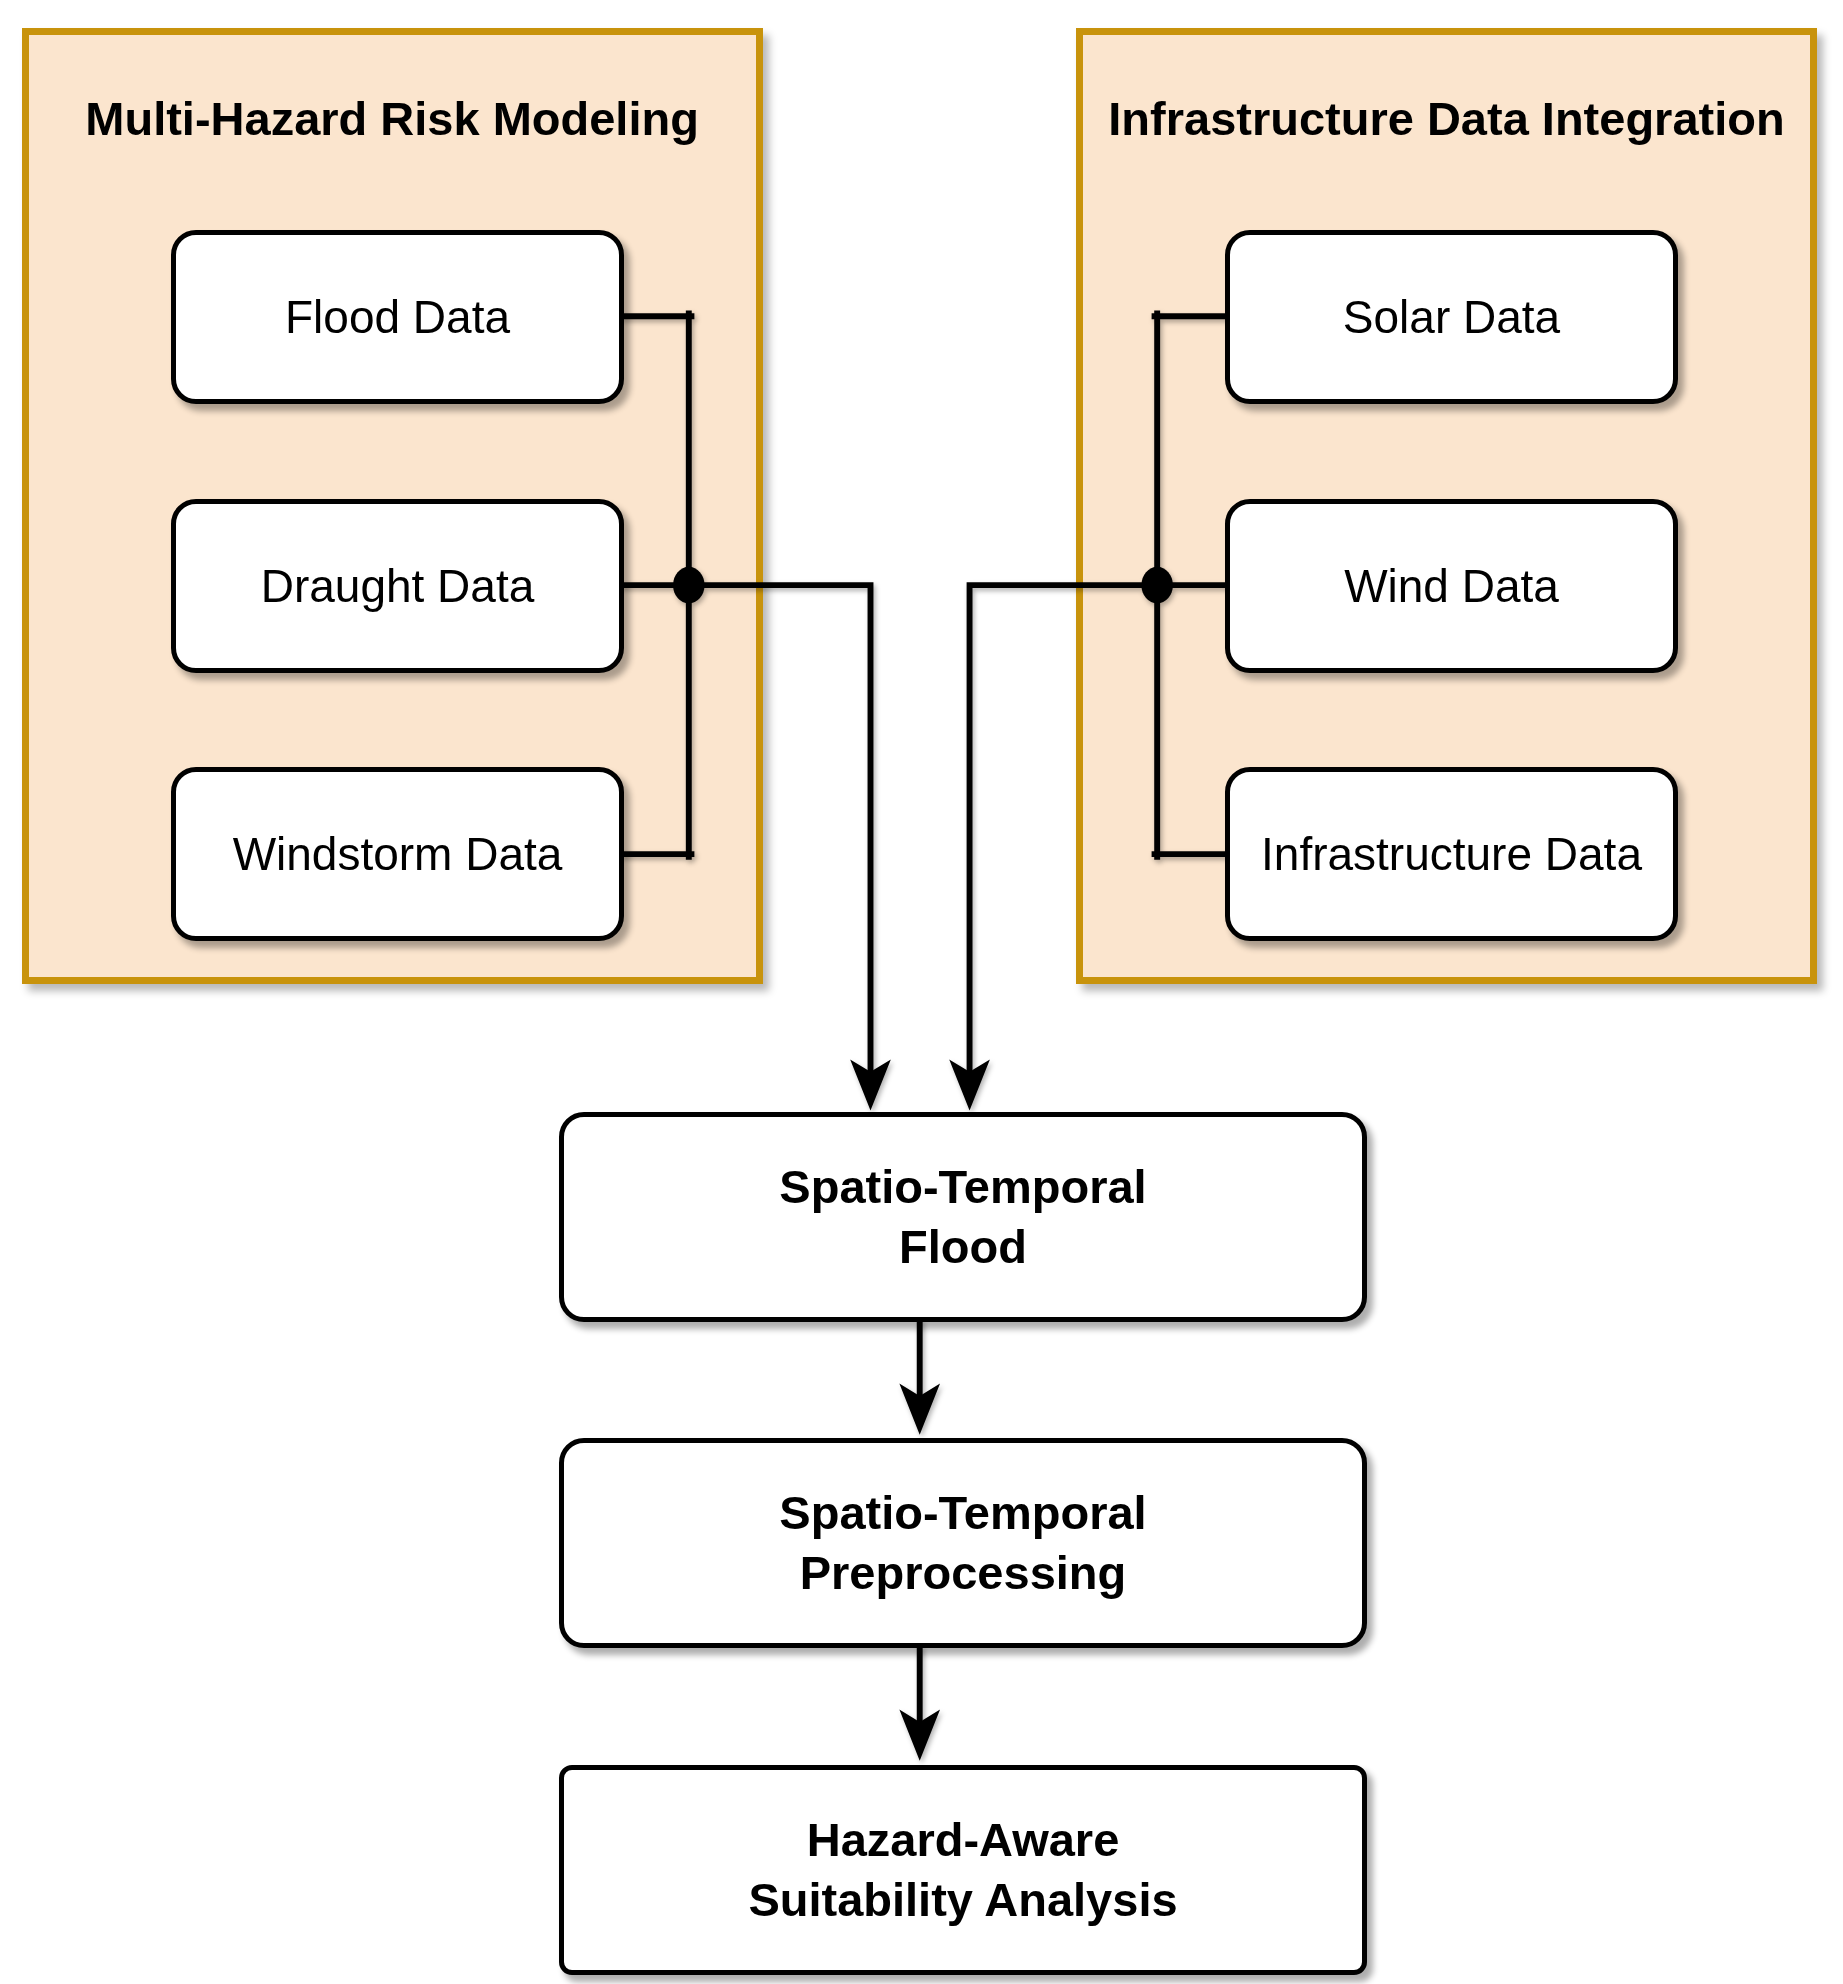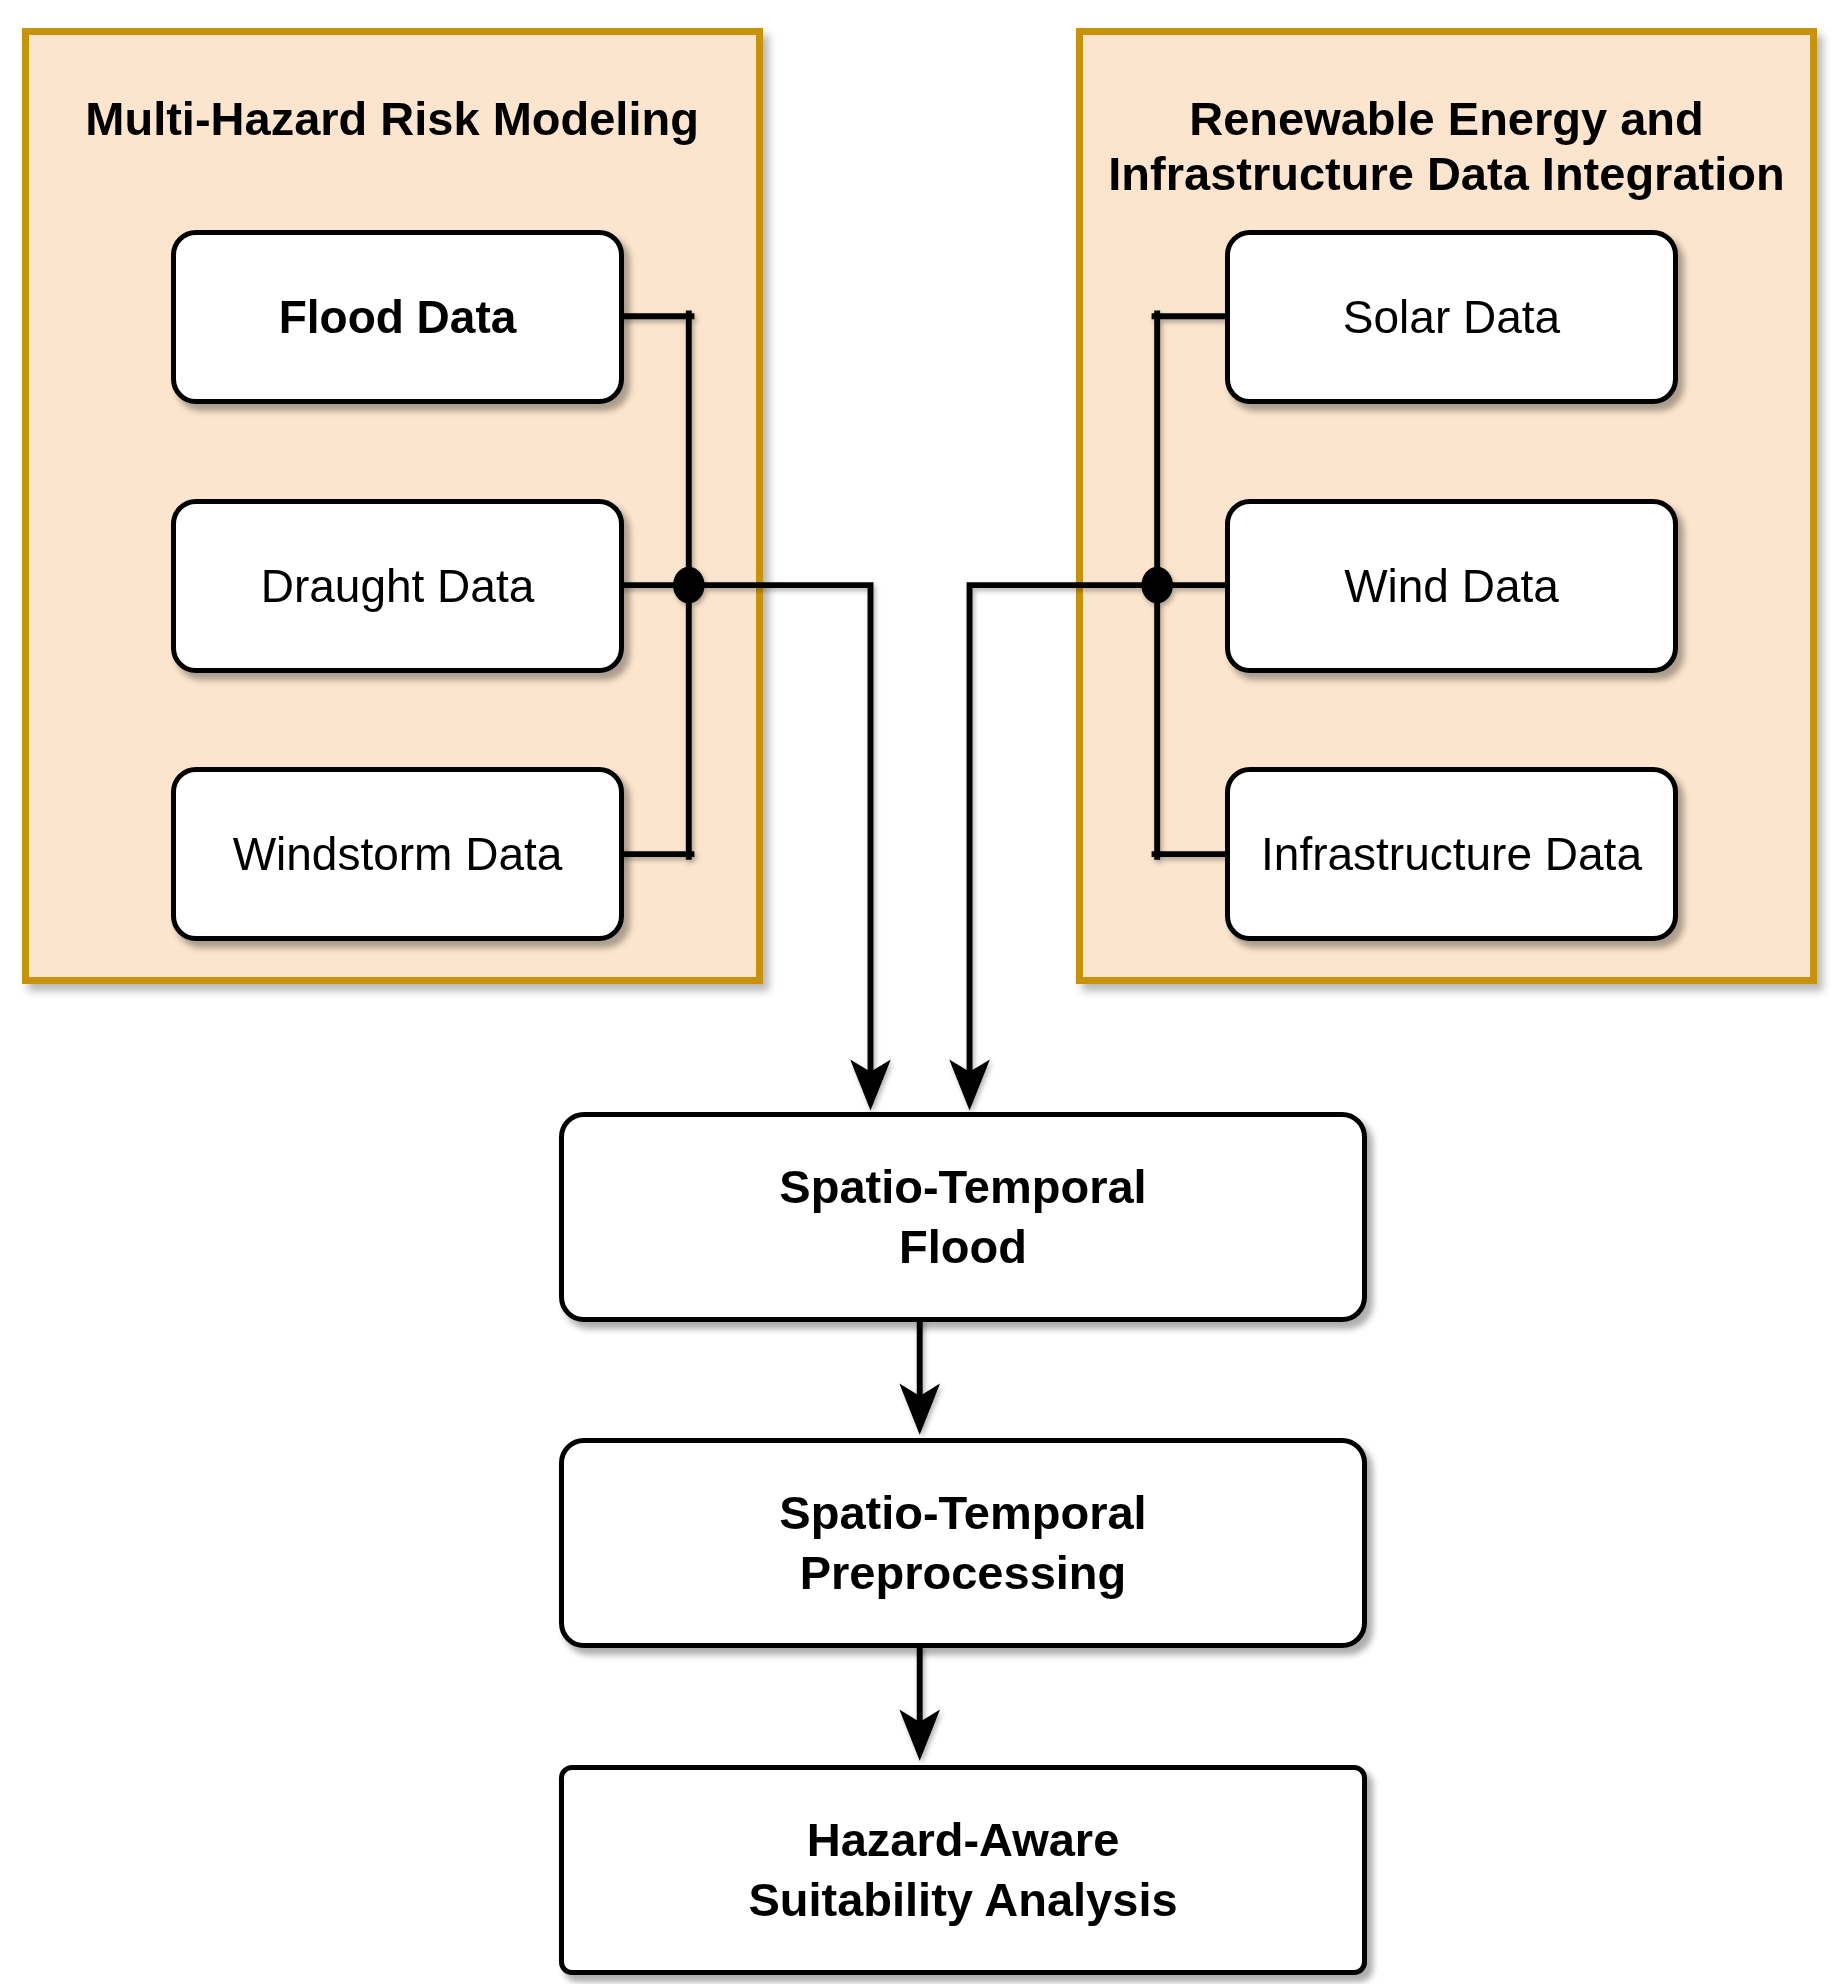--- a/index.html
+++ b/index.html
@@ -59,21 +59,21 @@
   }
   .flow-node {
     left: 559px;
     width: 808px;
     height: 210px;
     font-weight: bold;
     font-size: 47px;
     line-height: 60px;
     color: #000000;
   }
-  #flood-box        { left: 171px;  top: 230px; font-weight: bold;  }
+  #flood-box        { left: 171px;  top: 230px;  }
   #draught-box      { left: 171px;  top: 499px;  }
   #windstorm-box    { left: 171px;  top: 767px; }
   #solar-box        { left: 1225px; top: 230px;  }
   #wind-box         { left: 1225px; top: 499px;  }
   #infrastructure-box { left: 1225px; top: 767px; }
   #fusion-box        { top: 1112px; }
   #preprocessing-box { top: 1438px; }
   #hazard-box        { top: 1765px; border-radius: 13px; }
   #connector-layer {
     position: absolute;
@@ -99,21 +99,20 @@
 <body>
 
 <div id="canvas">
 
   <div id="left-panel" class="panel">
     <div class="panel-title">Multi-Hazard Risk Modeling</div>
   </div>
 
   <div id="right-panel" class="panel">
     <div class="panel-title">
-      <div>Renewable Energy and</div>
       <div>Infrastructure Data Integration</div>
     </div>
   </div>
 
   <svg id="connector-layer" viewBox="0 0 2811 3026">
 
     <path d="M950 482 H1054"></path>
     <path d="M950 1302 H1054"></path>
     <path d="M1050 478 V1306"></path>
 

